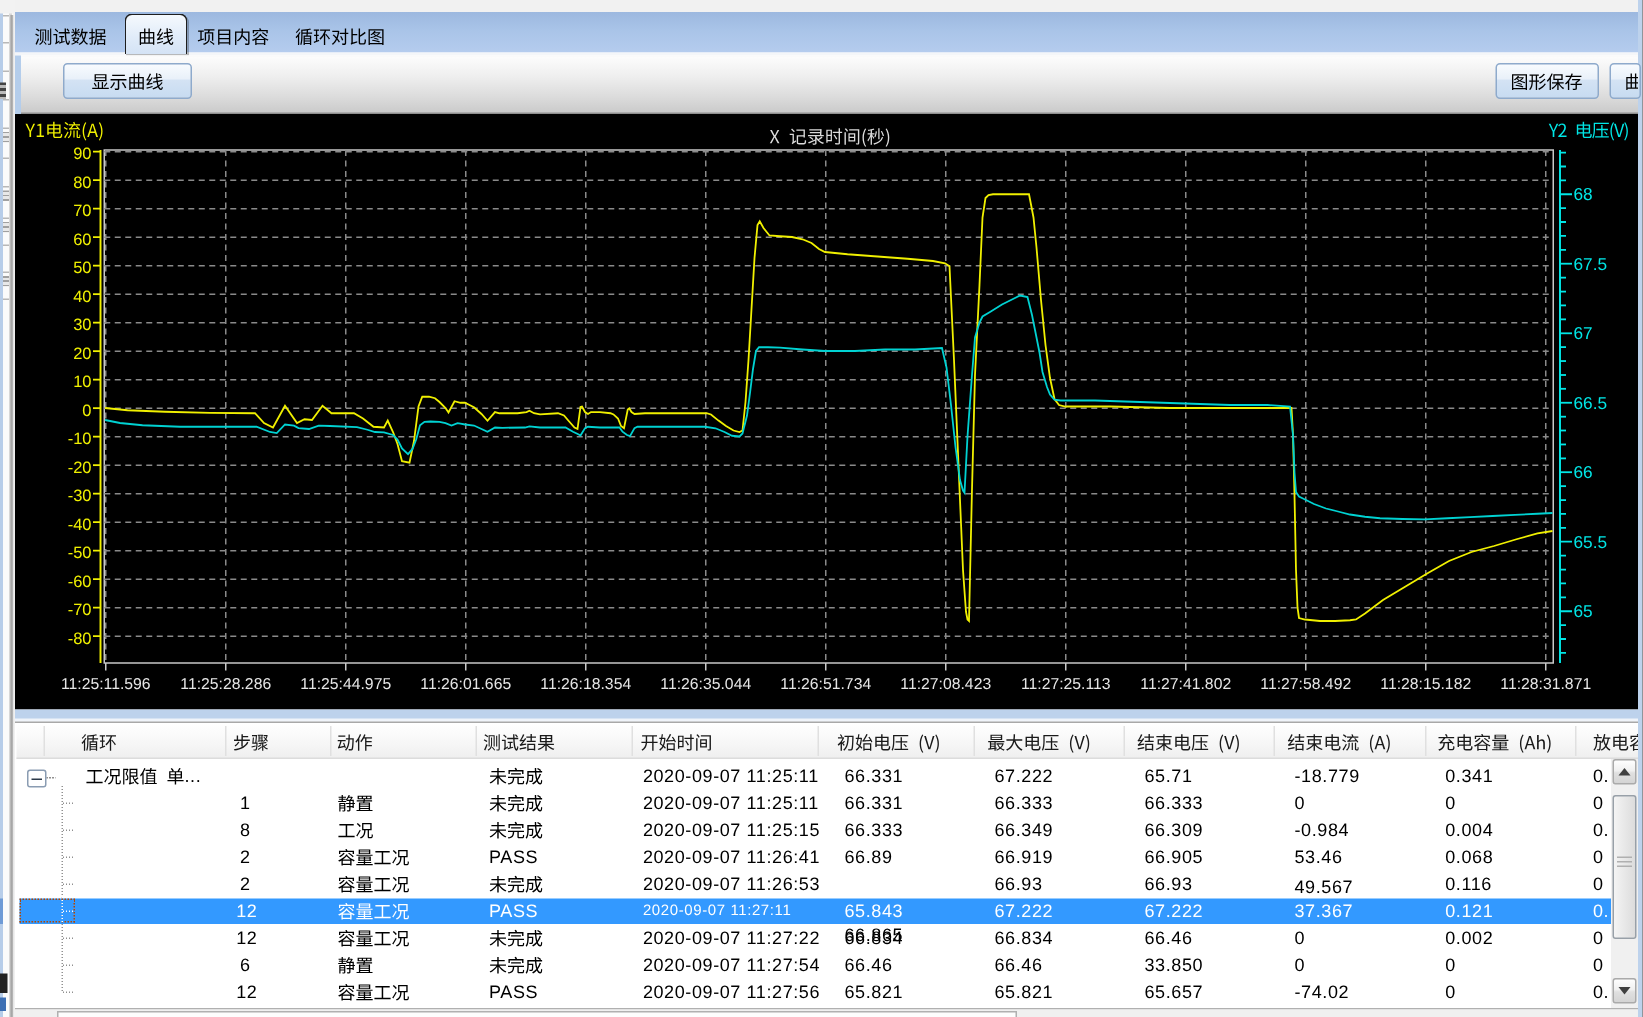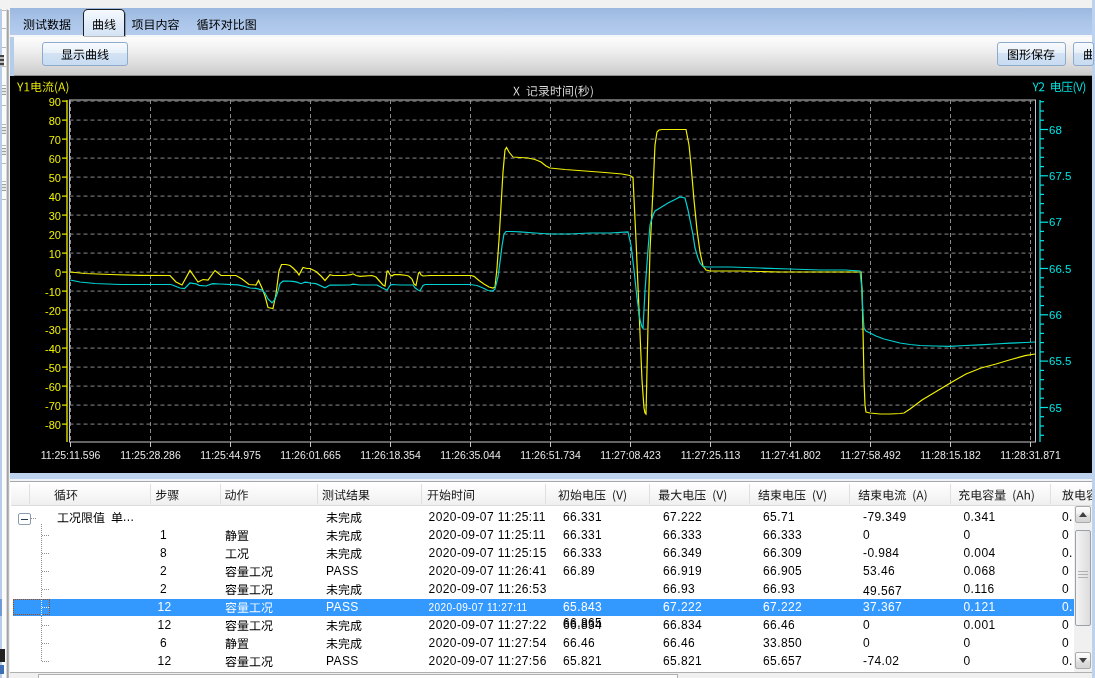--- a/index.html
+++ b/index.html
@@ -197,21 +197,21 @@
 <div class="a" style="left:649px;top:484px;width:1px;height:20px;background:#e0e0e0"></div>
 <div class="a" style="left:749px;top:484px;width:1px;height:20px;background:#e0e0e0"></div>
 <div class="a" style="left:849px;top:484px;width:1px;height:20px;background:#e0e0e0"></div>
 <div class="a" style="left:950px;top:484px;width:1px;height:20px;background:#e0e0e0"></div>
 <div class="a" style="left:1049.5px;top:484px;width:1px;height:20px;background:#e0e0e0"></div>
 <div class="a" style="left:123px;top:509px;font-size:12px;line-height:17px;letter-spacing:0.4px;color:#000;white-space:pre">...</div>
 <div class="a" style="left:428.6px;top:509px;font-size:12px;line-height:17px;letter-spacing:0.4px;color:#000;white-space:pre">2020-09-07 11:25:11</div>
 <div class="a" style="left:563px;top:509px;font-size:12px;line-height:17px;letter-spacing:0.4px;color:#000;white-space:pre">66.331</div>
 <div class="a" style="left:663px;top:509px;font-size:12px;line-height:17px;letter-spacing:0.4px;color:#000;white-space:pre">67.222</div>
 <div class="a" style="left:763px;top:509px;font-size:12px;line-height:17px;letter-spacing:0.4px;color:#000;white-space:pre">65.71</div>
-<div class="a" style="left:863px;top:509px;font-size:12px;line-height:17px;letter-spacing:0.4px;color:#000;white-space:pre">-79.349</div>
+<div class="a" style="left:863px;top:509px;font-size:12px;line-height:17px;letter-spacing:0.4px;color:#000;white-space:pre">-18.779</div>
 <div class="a" style="left:963.5px;top:509px;font-size:12px;line-height:17px;letter-spacing:0.4px;color:#000;white-space:pre">0.341</div>
 <div class="a" style="left:1062px;top:509px;font-size:12px;line-height:17px;letter-spacing:0.4px;color:#000;white-space:pre">0.</div>
 <div class="a" style="left:160px;top:527px;font-size:12px;line-height:17px;letter-spacing:0.4px;color:#000;white-space:pre">1</div>
 <div class="a" style="left:428.6px;top:527px;font-size:12px;line-height:17px;letter-spacing:0.4px;color:#000;white-space:pre">2020-09-07 11:25:11</div>
 <div class="a" style="left:563px;top:527px;font-size:12px;line-height:17px;letter-spacing:0.4px;color:#000;white-space:pre">66.331</div>
 <div class="a" style="left:663px;top:527px;font-size:12px;line-height:17px;letter-spacing:0.4px;color:#000;white-space:pre">66.333</div>
 <div class="a" style="left:763px;top:527px;font-size:12px;line-height:17px;letter-spacing:0.4px;color:#000;white-space:pre">66.333</div>
 <div class="a" style="left:863px;top:527px;font-size:12px;line-height:17px;letter-spacing:0.4px;color:#000;white-space:pre">0</div>
 <div class="a" style="left:963.5px;top:527px;font-size:12px;line-height:17px;letter-spacing:0.4px;color:#000;white-space:pre">0</div>
 <div class="a" style="left:1062px;top:527px;font-size:12px;line-height:17px;letter-spacing:0.4px;color:#000;white-space:pre">0</div>
@@ -250,21 +250,21 @@
 <div class="a" style="left:763px;top:599px;font-size:12px;line-height:17px;letter-spacing:0.4px;color:#fff;white-space:pre">67.222</div>
 <div class="a" style="left:863px;top:599px;font-size:12px;line-height:17px;letter-spacing:0.4px;color:#fff;white-space:pre">37.367</div>
 <div class="a" style="left:963.5px;top:599px;font-size:12px;line-height:17px;letter-spacing:0.4px;color:#fff;white-space:pre">0.121</div>
 <div class="a" style="left:1062px;top:599px;font-size:12px;line-height:17px;letter-spacing:0.4px;color:#fff;white-space:pre">0.</div>
 <div class="a" style="left:157.5px;top:617px;font-size:12px;line-height:17px;letter-spacing:0.4px;color:#000;white-space:pre">12</div>
 <div class="a" style="left:428.6px;top:617px;font-size:12px;line-height:17px;letter-spacing:0.4px;color:#000;white-space:pre">2020-09-07 11:27:22</div>
 <div class="a" style="left:563px;top:617px;font-size:12px;line-height:17px;letter-spacing:0.4px;color:#000;white-space:pre">66.834</div>
 <div class="a" style="left:663px;top:617px;font-size:12px;line-height:17px;letter-spacing:0.4px;color:#000;white-space:pre">66.834</div>
 <div class="a" style="left:763px;top:617px;font-size:12px;line-height:17px;letter-spacing:0.4px;color:#000;white-space:pre">66.46</div>
 <div class="a" style="left:863px;top:617px;font-size:12px;line-height:17px;letter-spacing:0.4px;color:#000;white-space:pre">0</div>
-<div class="a" style="left:963.5px;top:617px;font-size:12px;line-height:17px;letter-spacing:0.4px;color:#000;white-space:pre">0.001</div>
+<div class="a" style="left:963.5px;top:617px;font-size:12px;line-height:17px;letter-spacing:0.4px;color:#000;white-space:pre">0.002</div>
 <div class="a" style="left:1062px;top:617px;font-size:12px;line-height:17px;letter-spacing:0.4px;color:#000;white-space:pre">0</div>
 <div class="a" style="left:160px;top:635px;font-size:12px;line-height:17px;letter-spacing:0.4px;color:#000;white-space:pre">6</div>
 <div class="a" style="left:428.6px;top:635px;font-size:12px;line-height:17px;letter-spacing:0.4px;color:#000;white-space:pre">2020-09-07 11:27:54</div>
 <div class="a" style="left:563px;top:635px;font-size:12px;line-height:17px;letter-spacing:0.4px;color:#000;white-space:pre">66.46</div>
 <div class="a" style="left:663px;top:635px;font-size:12px;line-height:17px;letter-spacing:0.4px;color:#000;white-space:pre">66.46</div>
 <div class="a" style="left:763px;top:635px;font-size:12px;line-height:17px;letter-spacing:0.4px;color:#000;white-space:pre">33.850</div>
 <div class="a" style="left:863px;top:635px;font-size:12px;line-height:17px;letter-spacing:0.4px;color:#000;white-space:pre">0</div>
 <div class="a" style="left:963.5px;top:635px;font-size:12px;line-height:17px;letter-spacing:0.4px;color:#000;white-space:pre">0</div>
 <div class="a" style="left:1062px;top:635px;font-size:12px;line-height:17px;letter-spacing:0.4px;color:#000;white-space:pre">0</div>
 <div class="a" style="left:157.5px;top:653px;font-size:12px;line-height:17px;letter-spacing:0.4px;color:#000;white-space:pre">12</div>

